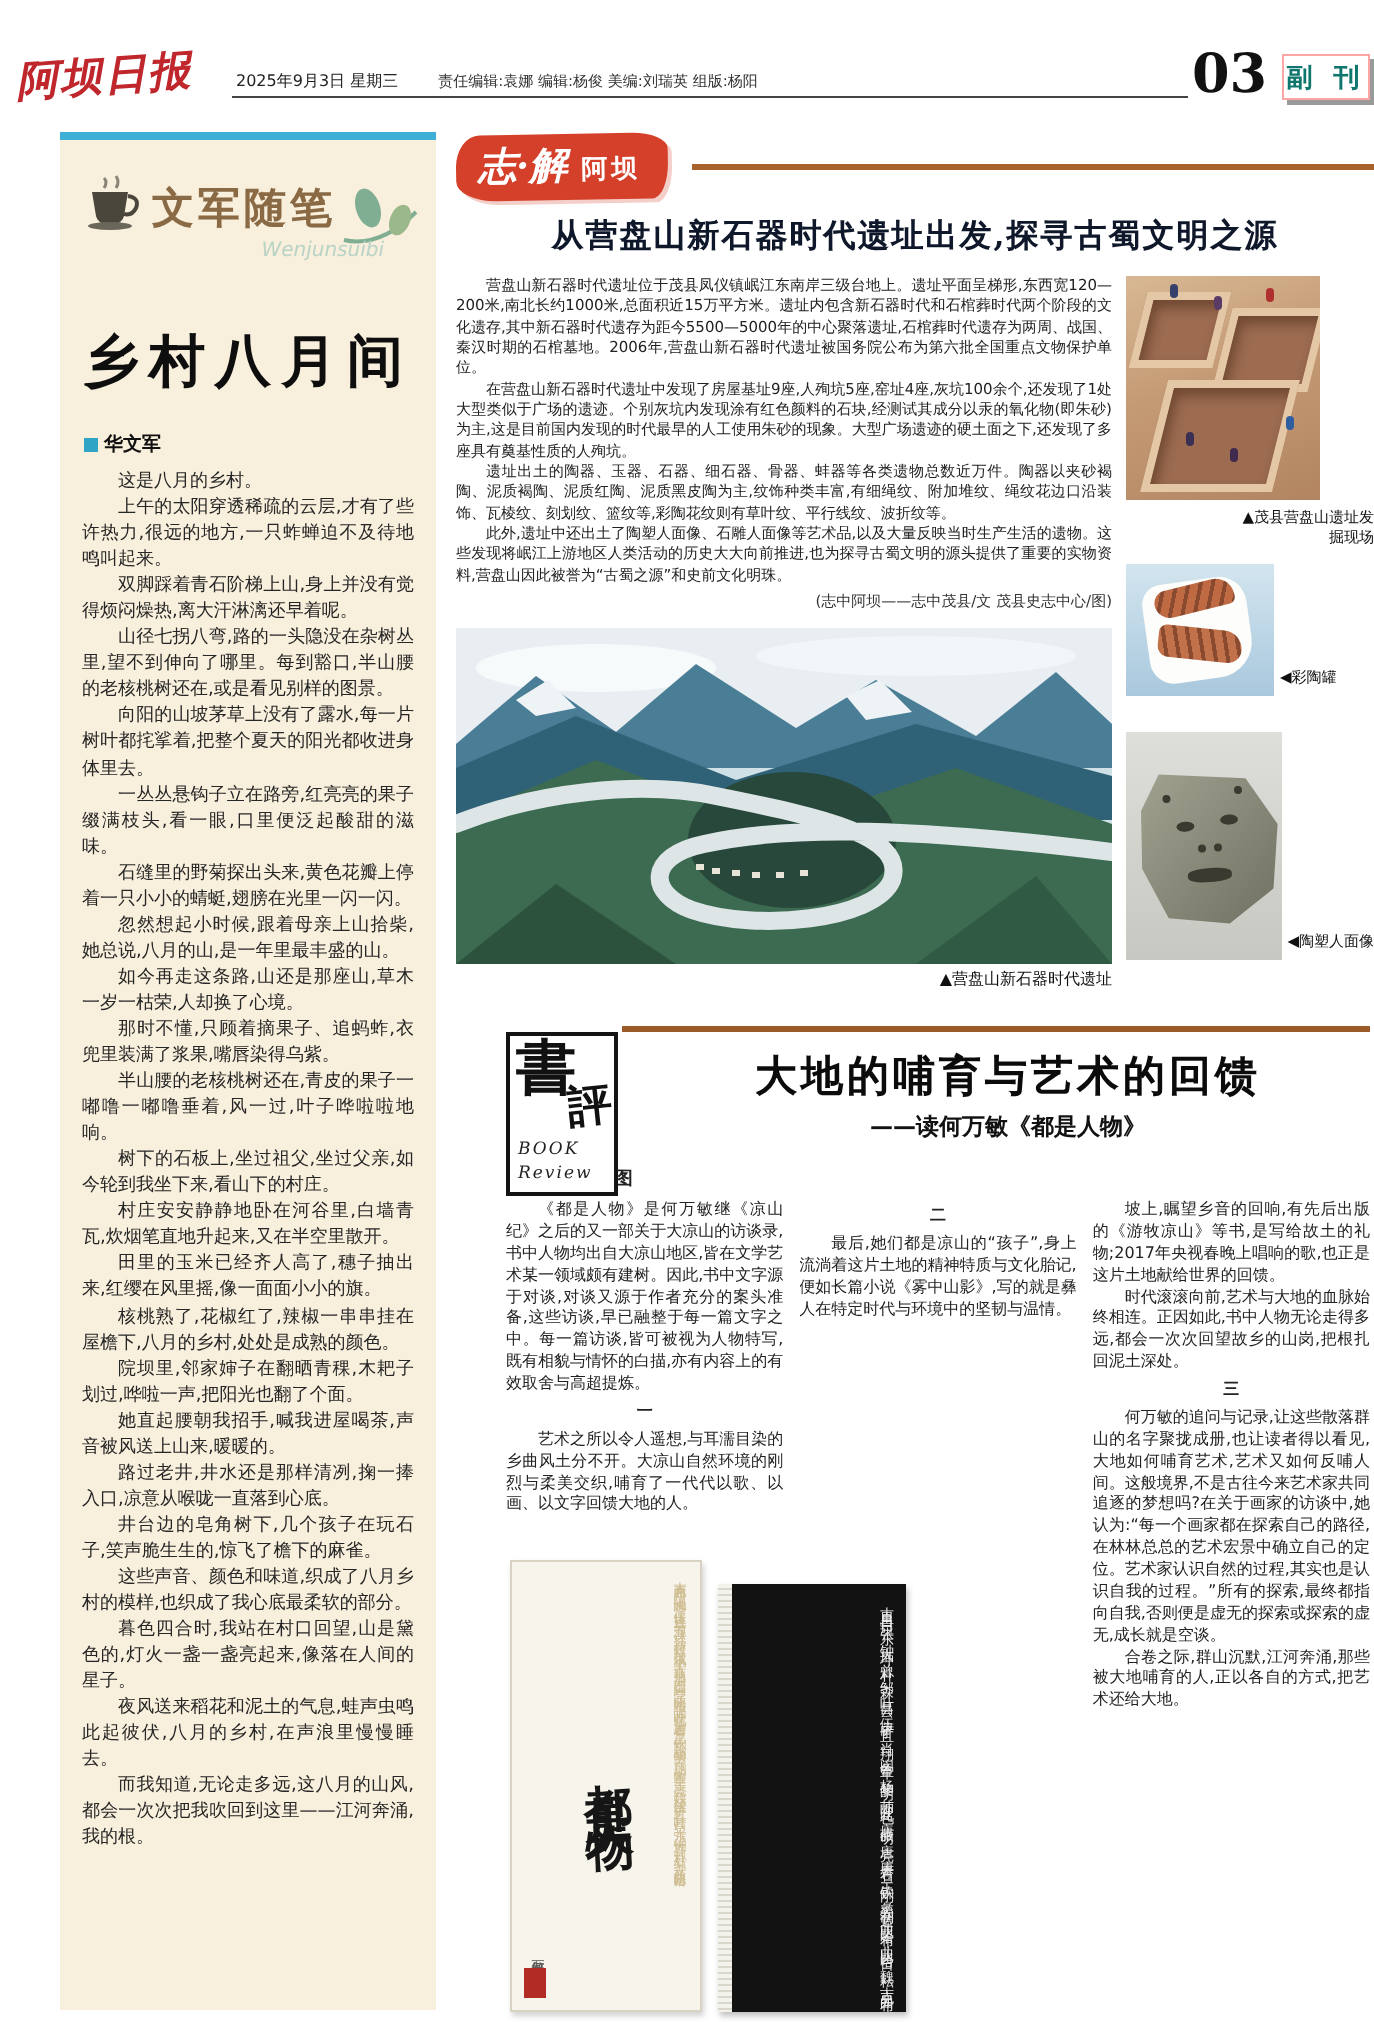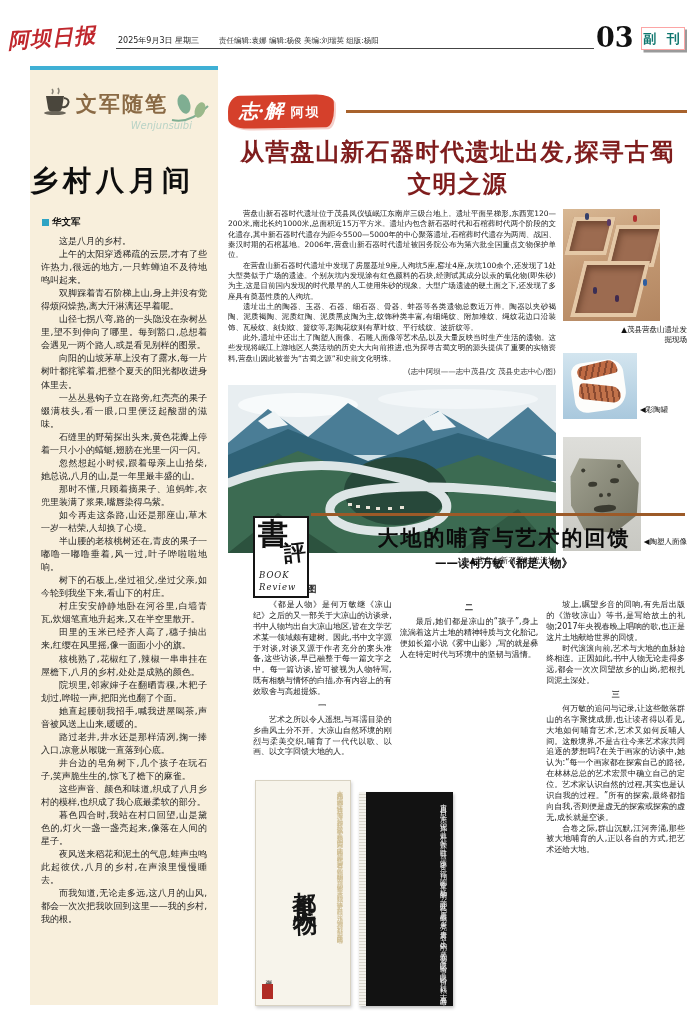--- a/index.html
+++ b/index.html
@@ -18,38 +18,38 @@
     font-size:13px;font-weight:bold;letter-spacing:3px;color:#0f766e;}
   
   .left-panel{position:absolute;left:30px;top:66px;width:188px;height:939px;
     background:#f8efdc;border-top:4px solid #3fb0d5;box-sizing:border-box;}
   .col-logo{position:relative;height:66px;margin-top:8px;}
   .col-logo .cup{position:absolute;left:10px;top:8px;}
   .col-logo .title{position:absolute;left:46px;top:12px;font-family:"DejaVu Serif",serif;
     font-size:21px;font-weight:bold;color:#8a6a45;letter-spacing:2px;}
   .col-logo .leaves{position:absolute;right:8px;top:16px;}
   .col-logo .subtitle{position:absolute;right:26px;top:42px;font-size:10px;font-style:italic;color:#b9d3c6;}
-  .essay-title{font-family:"DejaVu Serif",serif;font-size:28px;font-weight:bold;
+  .essay-title{text-align:center;font-family:"DejaVu Serif",serif;font-size:28px;font-weight:bold;
     letter-spacing:5px;color:#0e0e0e;margin-top:18px;}
   .essay-byline{margin:16px 0 6px 12px;font-size:9.5px;font-weight:bold;color:#111;display:flex;align-items:center;gap:3px;}
   .sq{display:inline-block;width:7px;height:7px;background:#2fa4c4;}
   .sq.dark{background:#3c3c3c;}
   .essay-body{padding:0 11px;font-size:9px;line-height:1.45;text-align:justify;color:#262626;}
   .essay-body p{margin:0;text-indent:2em;}
   
   .feature{position:absolute;left:228px;top:66px;width:459px;}
-  .feature-head{display:flex;align-items:center;height:34px;margin-top:28px;}
+  .feature-head{display:flex;align-items:center;height:34px;}
   .badge{background:#d5402b;color:#fff;border-radius:12px 18px 8px 20px/16px 8px 18px 10px;
     padding:3px 13px 4px 11px;display:flex;align-items:baseline;gap:7px;transform:rotate(-1deg);
     box-shadow:2px 2px 0 rgba(213,64,43,.25);}
   .badge-callig{font-family:"DejaVu Serif",serif;font-size:19px;font-weight:bold;font-style:italic;}
   .badge-label{font-size:13px;font-weight:bold;letter-spacing:2px;}
   .badge-line{flex:1;height:3px;background:#a8622c;margin-left:12px;}
   .feature-headline{margin-top:8px;text-align:center;font-family:"DejaVu Serif",serif;
-    font-size:24px;font-weight:800;letter-spacing:1px;color:#7f1d1d;}
+    font-size:16px;font-weight:800;letter-spacing:1px;color:#0f172a;}
   .feature-body{display:flex;margin-top:9px;gap:7px;}
   .feature-text{width:328px;font-size:7.5px;line-height:1.38;text-align:justify;color:#222;}
   .feature-text p{margin:0;text-indent:2em;}
   .feature-credit{text-align:right;font-size:7.5px;color:#333;margin-top:3px;}
   .landscape-photo{margin-top:8px;width:328px;height:168px;overflow:hidden;position:relative;background:#cfe0e6;}
   .landscape-caption{text-align:right;font-size:8px;color:#111;margin-top:2px;}
   
   .photo-col{width:124px;}
   .ph{position:relative;overflow:hidden;}
   .ph-excavation{width:97px;height:112px;background:linear-gradient(160deg,#d8b894 0%,#c49a74 45%,#b28560 100%);}
@@ -131,40 +131,40 @@
     </div>
     <div class="essay-title">乡村八月间</div>
     <div class="essay-byline">
       <span class="sq"></span>
       <span>华文军</span>
     </div>
     <div class="essay-body">
         <p>这是八月的乡村。</p>
         <p>上午的太阳穿透稀疏的云层,才有了些许热力,很远的地方,一只蚱蝉迫不及待地鸣叫起来。</p>
         <p>双脚踩着青石阶梯上山,身上并没有觉得烦闷燥热,离大汗淋漓还早着呢。</p>
-        <p>山径七拐八弯,路的一头隐没在杂树丛里,望不到伸向了哪里。每到豁口,总想着会遇见一两个路人,或是看见别样的图景。</p>
+        <p>山径七拐八弯,路的一头隐没在杂树丛里,望不到伸向了哪里。每到豁口,半山腰的老核桃树还在,或是看见别样的图景。</p>
         <p>向阳的山坡茅草上没有了露水,每一片树叶都挓挲着,把整个夏天的阳光都收进身体里去。</p>
         <p>一丛丛悬钩子立在路旁,红亮亮的果子缀满枝头,看一眼,口里便泛起酸甜的滋味。</p>
         <p>石缝里的野菊探出头来,黄色花瓣上停着一只小小的蜻蜓,翅膀在光里一闪一闪。</p>
         <p>忽然想起小时候,跟着母亲上山拾柴,她总说,八月的山,是一年里最丰盛的山。</p>
+        <p>如今再走这条路,山还是那座山,草木一岁一枯荣,人却换了心境。</p>
         <p>那时不懂,只顾着摘果子、追蚂蚱,衣兜里装满了浆果,嘴唇染得乌紫。</p>
-        <p>如今再走这条路,山还是那座山,草木一岁一枯荣,人却换了心境。</p>
         <p>半山腰的老核桃树还在,青皮的果子一嘟噜一嘟噜垂着,风一过,叶子哗啦啦地响。</p>
         <p>树下的石板上,坐过祖父,坐过父亲,如今轮到我坐下来,看山下的村庄。</p>
         <p>村庄安安静静地卧在河谷里,白墙青瓦,炊烟笔直地升起来,又在半空里散开。</p>
         <p>田里的玉米已经齐人高了,穗子抽出来,红缨在风里摇,像一面面小小的旗。</p>
         <p>核桃熟了,花椒红了,辣椒一串串挂在屋檐下,八月的乡村,处处是成熟的颜色。</p>
         <p>院坝里,邻家婶子在翻晒青稞,木耙子划过,哗啦一声,把阳光也翻了个面。</p>
         <p>她直起腰朝我招手,喊我进屋喝茶,声音被风送上山来,暖暖的。</p>
         <p>路过老井,井水还是那样清冽,掬一捧入口,凉意从喉咙一直落到心底。</p>
         <p>井台边的皂角树下,几个孩子在玩石子,笑声脆生生的,惊飞了檐下的麻雀。</p>
         <p>这些声音、颜色和味道,织成了八月乡村的模样,也织成了我心底最柔软的部分。</p>
         <p>暮色四合时,我站在村口回望,山是黛色的,灯火一盏一盏亮起来,像落在人间的星子。</p>
         <p>夜风送来稻花和泥土的气息,蛙声虫鸣此起彼伏,八月的乡村,在声浪里慢慢睡去。</p>
-        <p>而我知道,无论走多远,这八月的山风,都会一次次把我吹回到这里——我的乡村,我的根。</p>
+        <p>而我知道,无论走多远,这八月的山风,都会一次次把我吹回到这里——江河奔涌,我的根。</p>
       </div>
   </div>
 
   <div class="feature">
     <div class="feature-head">
       <div class="badge">
         <span class="badge-callig">志·解</span>
         <span class="badge-label">阿坝</span>
       </div>
       <div class="badge-line"></div>

